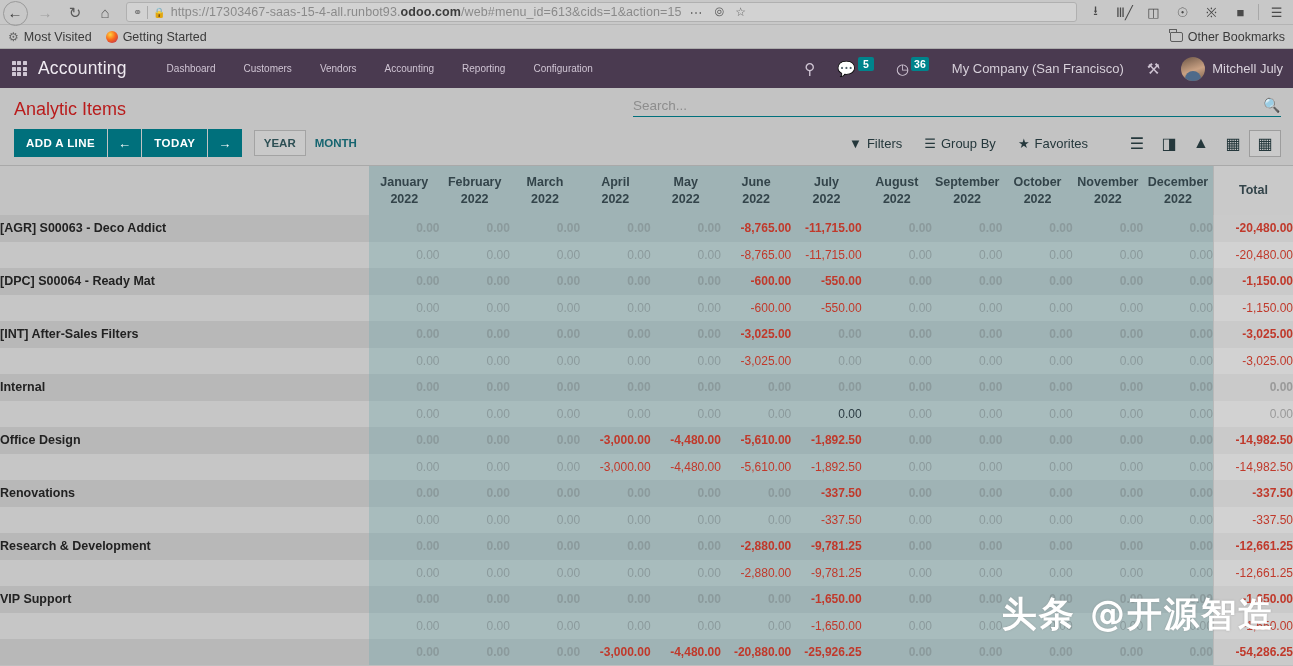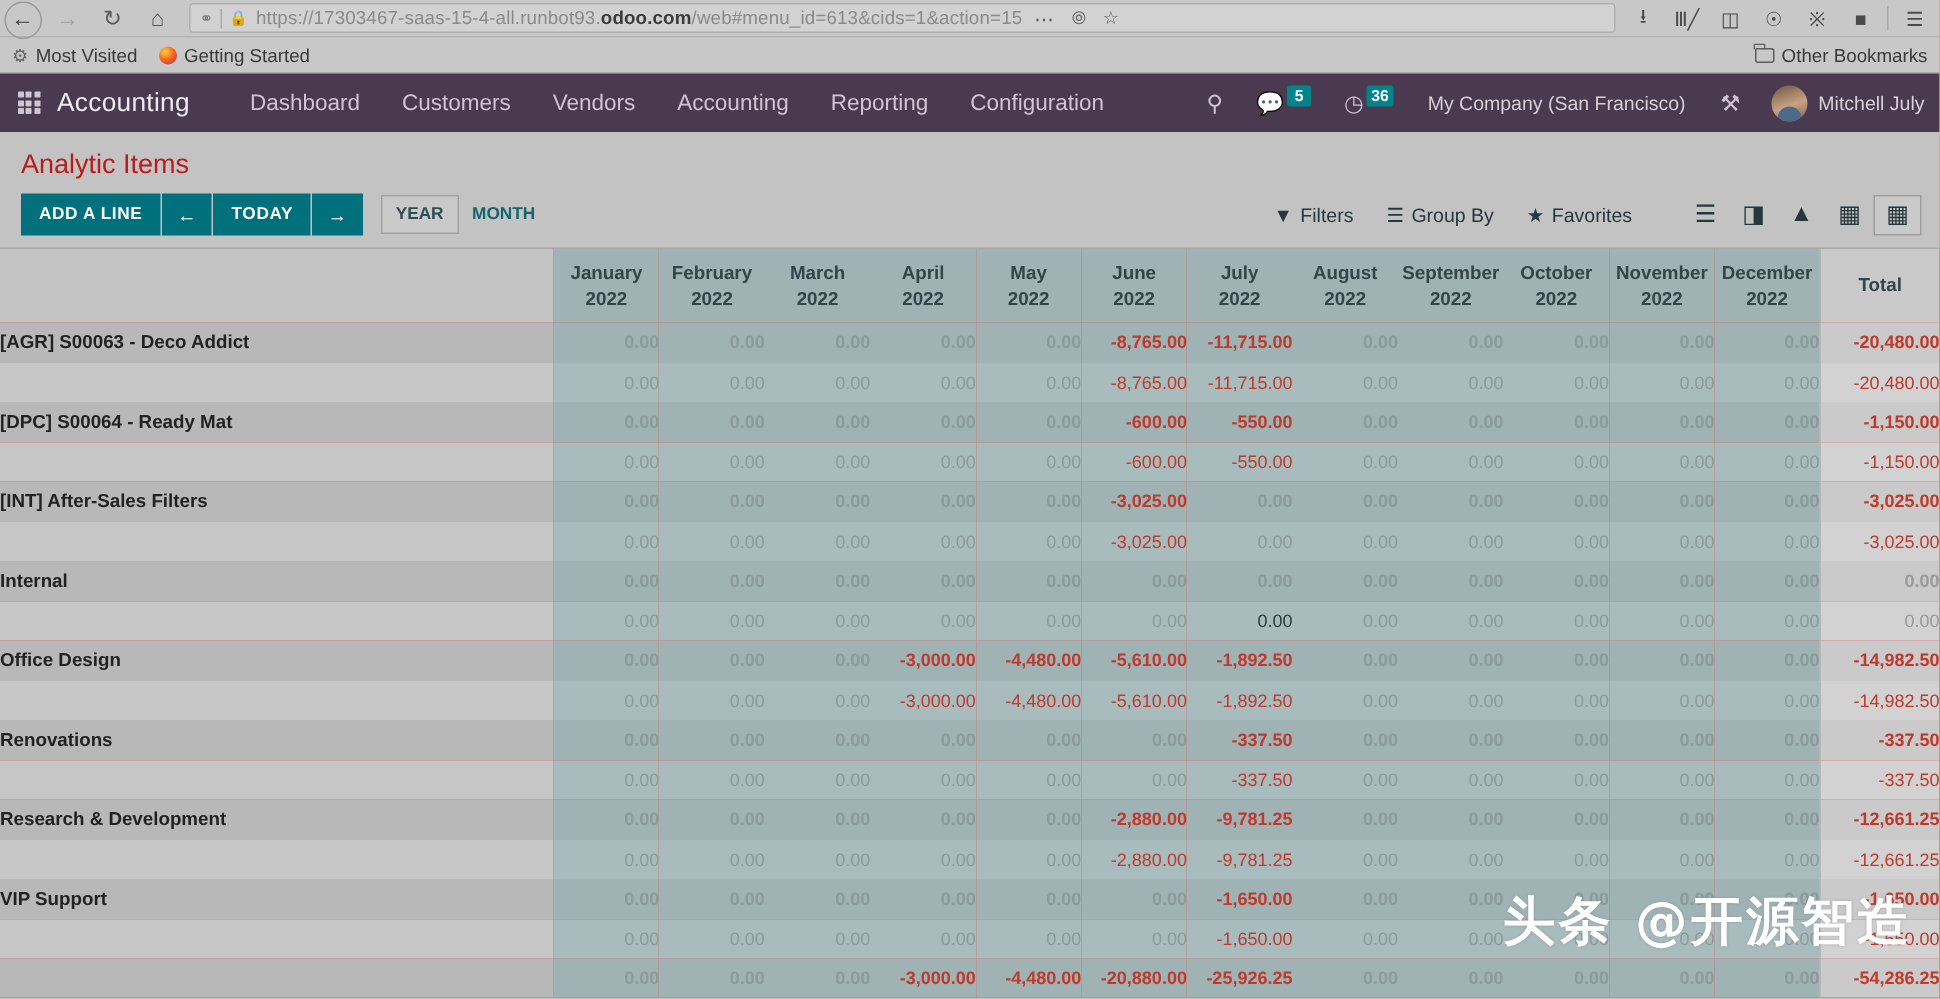--- a/index.html
+++ b/index.html
@@ -85,21 +85,21 @@
     display: grid; grid-template-columns: repeat(3, 4px);
     grid-template-rows: repeat(3, 4px); gap: 1.5px;
   }
   .grid-dots i { background: #cfc6d3; display: block; border-radius: 0.5px; }
   .o-brand {
     font-size: 17.5px; color: #efeaf1; font-weight: normal;
     margin-right: 26px; letter-spacing: 0.2px;
   }
   .o-menu { display: flex; align-items: center; gap: 0; }
   .o-menu span {
-    padding: 0 14px; font-size: 15px; color: #cfc4d3; white-space: nowrap;
+    padding: 0 14px; font-size: 10px; color: #cfc4d3; white-space: nowrap;
   }
   .nav-right { margin-left: auto; display: flex; align-items: center; padding-right: 4px; }
   .nav-icon {
     position: relative; padding: 0 11px; color: #cfc4d3; font-size: 15px;
     display: flex; align-items: center;
   }
   .badge {
     background: #00848c; color: #fff; font-size: 10.5px; font-weight: bold;
     border-radius: 2px; padding: 0 3px; min-width: 16px; height: 14px;
     line-height: 14px; text-align: center; margin-left: 2px;
@@ -302,20 +302,24 @@
     <div class="user-box">
       <span class="avatar"></span>
       <span class="user-name">Mitchell July</span>
     </div>
   </div>
 </div>
 
 <div class="cp">
   <div class="cp-row1">
     <div class="view-title">Analytic Items</div>
+    <div class="searchwrap">
+      <input type="text" placeholder="Search..." style="">
+      <span class="search-icon">🔍</span>
+    </div>
   </div>
   <div class="cp-row2">
     <div class="btn-group">
       <button class="btn-teal">ADD A LINE</button>
       <button class="btn-teal btn-arrow">←</button>
       <button class="btn-teal">TODAY</button>
       <button class="btn-teal btn-arrow">→</button>
     </div>
     <button class="btn-scale">YEAR</button>
     <button class="btn-scale-flat">MONTH</button>

